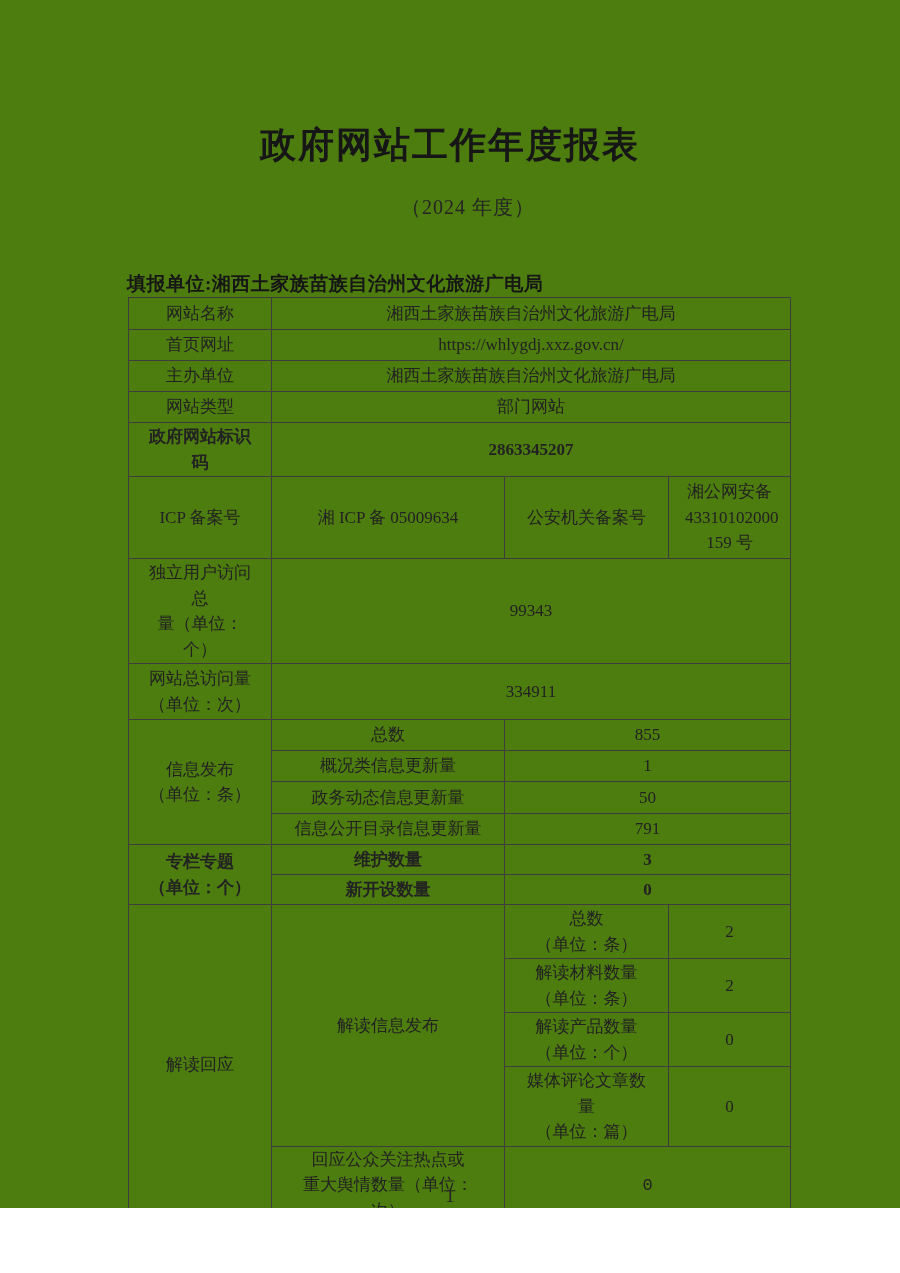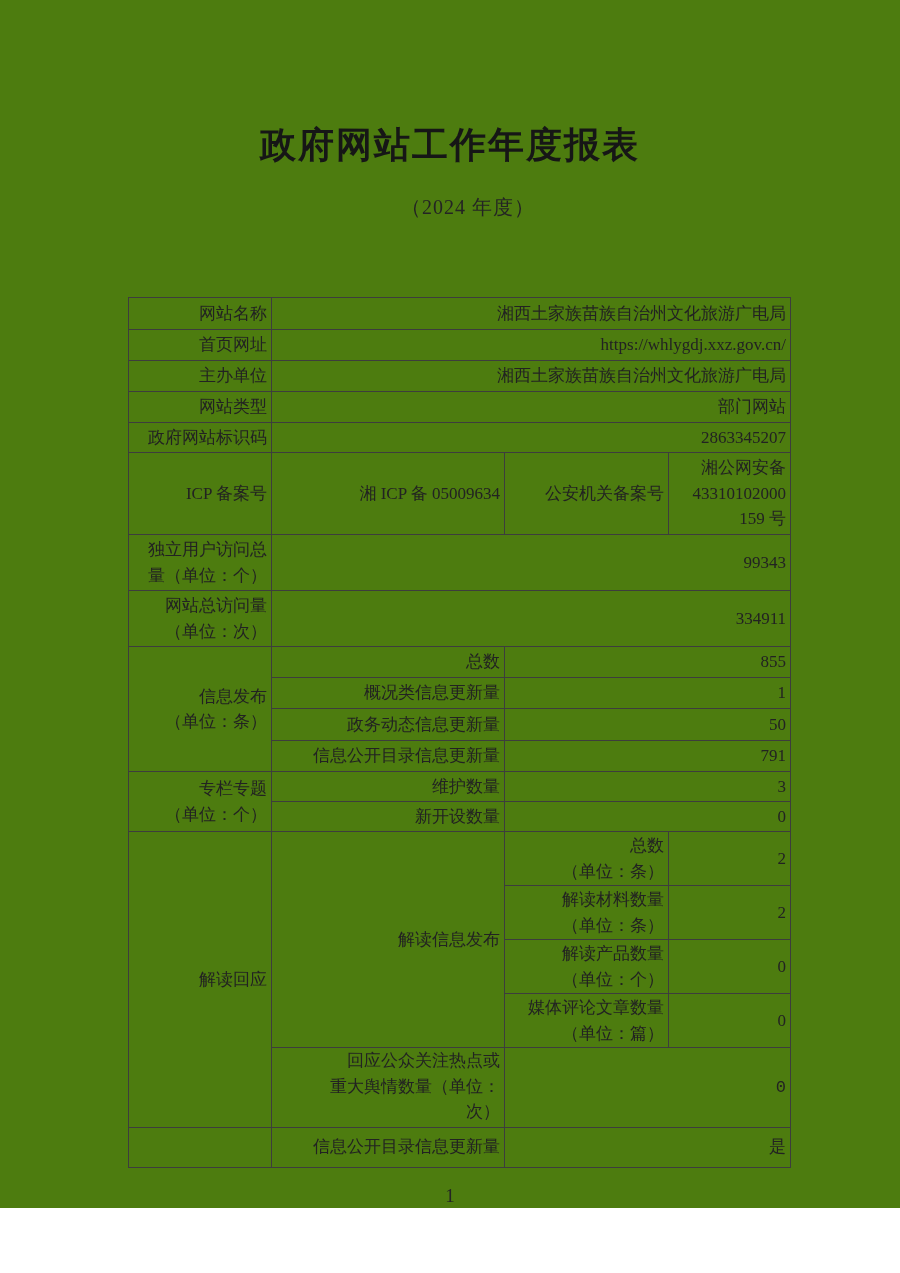--- a/index.html
+++ b/index.html
@@ -26,42 +26,43 @@
     position:absolute; left:127px; top:271px;
     font-size:19px; font-weight:bold; color:#161616; letter-spacing:0.5px;
   }
   .report-table {
     position:absolute; left:128px; top:297px;
     width:662px;
     border-collapse:collapse; table-layout:fixed;
   }
   .report-table td {
     border:1px solid #3d3d3d;
-    text-align:right; vertical-align:middle;
+    text-align:center; vertical-align:middle;
     font-size:17px; line-height:1.5;
-    padding:1px 4px;
+    padding:1px 16px;
     color:#222222;
   }
   .ml { white-space:pre-line; }
-  tr.h30 { height:30px; } tr.h31 { height:31px; } tr.h32 { height:32px; }
+  tr.h30 { height:30px;font-weight:bold; } tr.h31 { height:31px; } tr.h32 { height:32px; }
   tr.h40 { height:40px; } tr.h51 { height:51px; } tr.h52 { height:52px; }
   tr.h56 { height:56px; } tr.h78 { height:78px;font-family:Liberation Mono, monospace; } tr.h82 { height:82px; }
   .page-number {
     position:absolute; top:1185px; left:0; width:100%;
     text-align:center; font-size:19px; color:#242424;
   }
 </style>
 </head>
 <body>
 
 <div class="page">
 
   <div class="doc-title">政府网站工作年度报表</div>
   <div class="doc-subtitle">（2024 年度）</div>
 
+  <div class="reporting-unit"><span>填报单位:</span><span>湘西土家族苗族自治州文化旅游广电局</span></div>
 
   <table class="report-table">
     <colgroup>
       <col style="width:143px">
       <col style="width:233px">
       <col style="width:164px">
       <col style="width:122px">
     </colgroup>
     <tbody>
       <tr class="h32">

